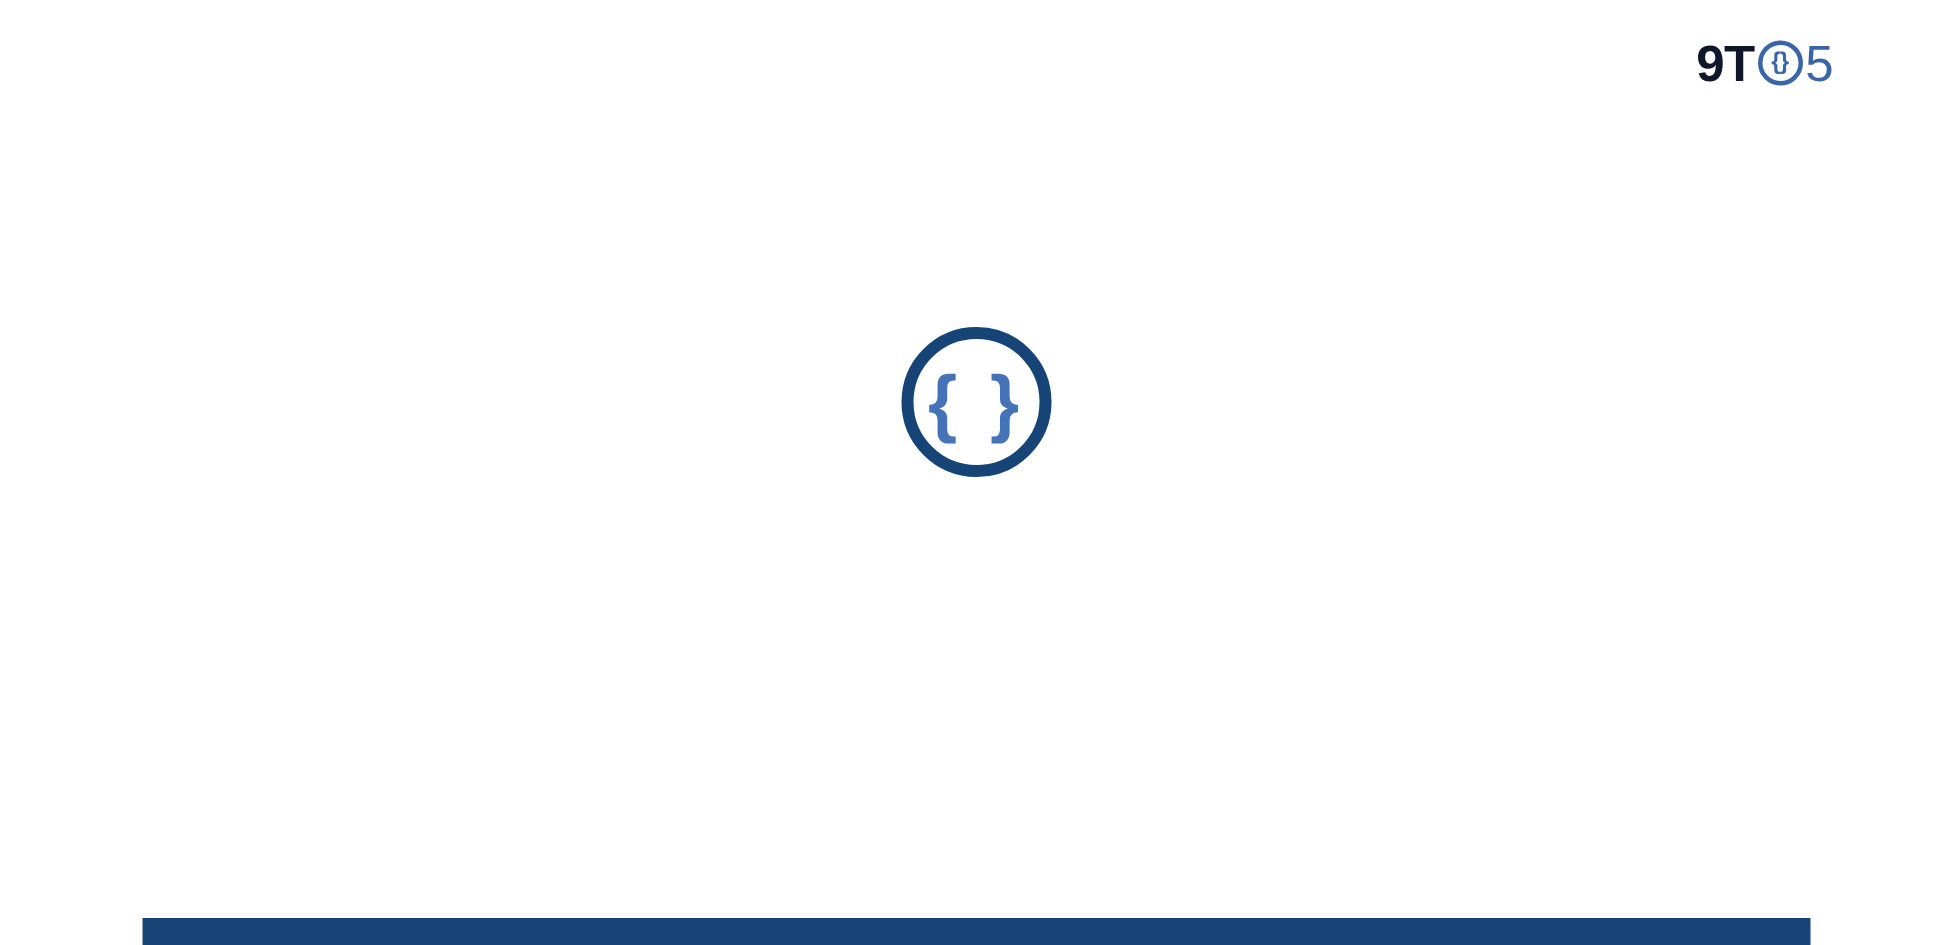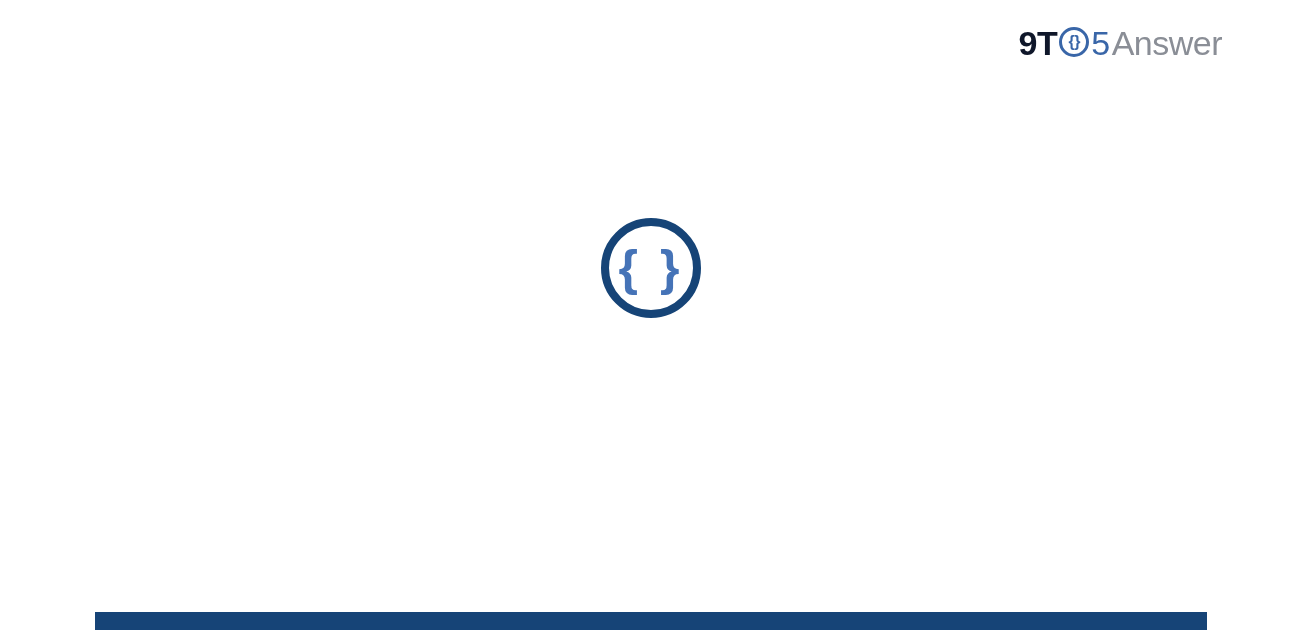--- a/index.html
+++ b/index.html
@@ -115,21 +115,20 @@
       background: #164477;
     }
   </style>
 </head>
 <body>
 
 <div class="brand">
   <span class="brand-9t">9T</span>
   <span class="brand-o">{}</span>
   <span class="brand-5">5</span>
-  <span class="brand-answer">Answer</span>
 </div>
 
 <div class="main-content">
   <div class="logo-circle">
     <span class="logo-braces">{ }</span>
   </div>
 </div>
 
 <div class="bottom-bar"></div>
 

